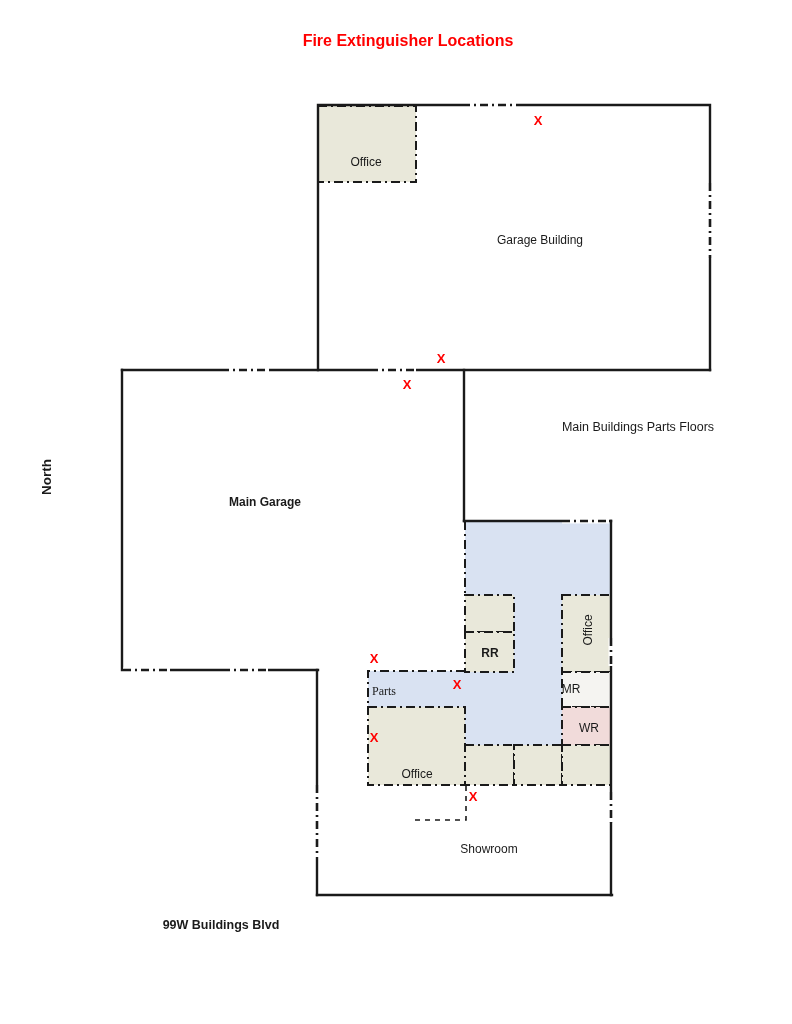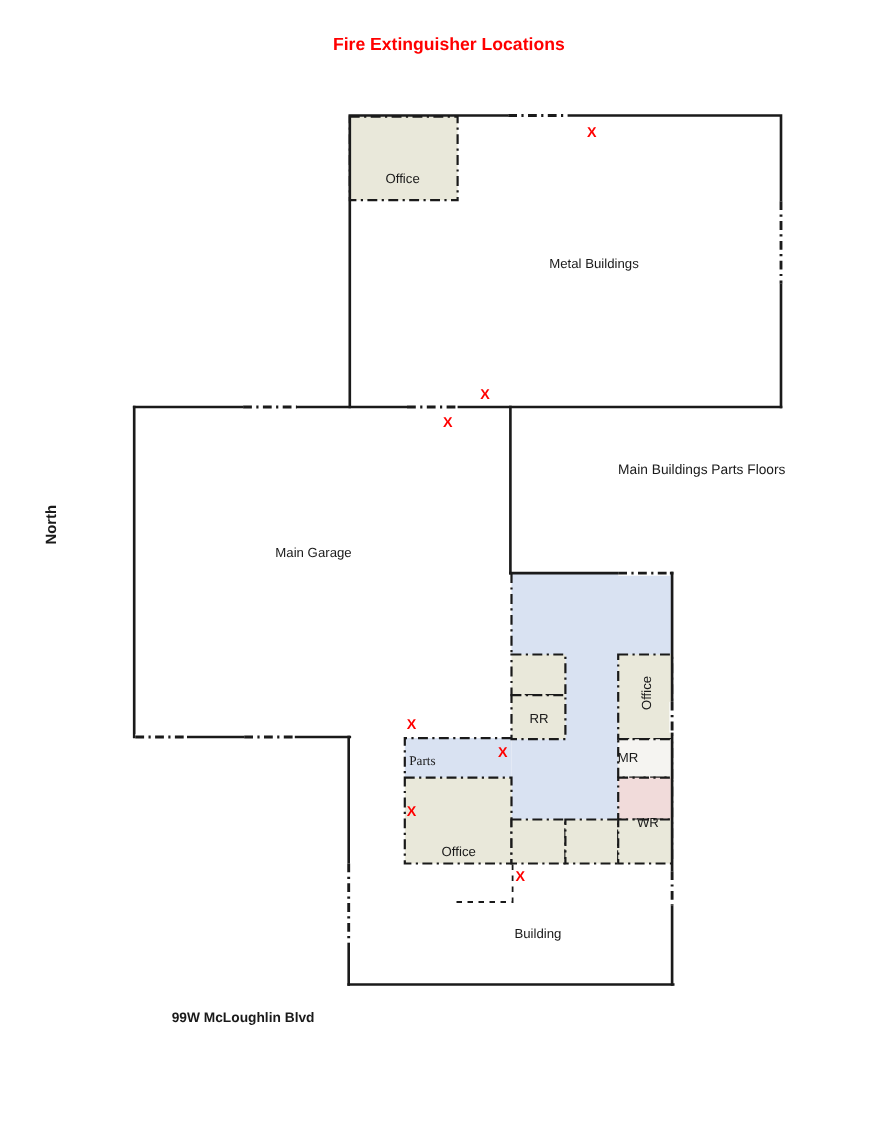--- a/index.html
+++ b/index.html
@@ -88,32 +88,32 @@
       <path d="M123,670 H170"></path>
       <path d="M222,670 H268"></path>
       <path d="M562,521 H609"></path>
       <path d="M611,638 V666"></path>
       <path d="M611,792 V823"></path>
       <path d="M317,785 V857"></path>
     </g>
   </svg>
 
   <div class="lbl" style="left:366px;top:162px;">Office</div>
-  <div class="lbl" style="left:540px;top:240px;">Metal Buildings</div>
+  <div class="lbl" style="left:540px;top:240px;">Garage Building</div>
   <div class="lbl" style="left:638px;top:427px;font-size:12.5px;">Main Buildings Parts Floors</div>
-  <div class="lbl" style="left:285px;top:502px;">Main Garage</div>
+  <div class="lbl" style="left:265px;top:502px;font-weight:bold;">Main Garage</div>
   <div class="lbl rot bold" style="left:47px;top:477px;font-size:13.5px;">North</div>
-  <div class="lbl" style="left:490px;top:653px;">RR</div>
+  <div class="lbl" style="left:490px;top:653px;font-weight:bold;">RR</div>
   <div class="lbl rot" style="left:588px;top:630px;">Office</div>
   <div class="lbl" style="left:384px;top:691px;font-family:Liberation Serif, serif;">Parts</div>
   <div class="lbl" style="left:571px;top:689px;">MR</div>
-  <div class="lbl" style="left:589px;top:728px;margin-top:20px;">WR</div>
+  <div class="lbl" style="left:589px;top:728px;">WR</div>
   <div class="lbl" style="left:417px;top:774px;">Office</div>
-  <div class="lbl" style="left:489px;top:849px;">Building</div>
-  <div class="lbl bold" style="left:221px;top:925px;font-size:12.5px;">99W McLoughlin Blvd</div>
+  <div class="lbl" style="left:489px;top:849px;">Showroom</div>
+  <div class="lbl bold" style="left:221px;top:925px;font-size:12.5px;">99W Buildings Blvd</div>
 
   <div id="marks-layer">
       <div class="xmark" style="left: 538px; top: 120px; color: rgb(255, 0, 0);">X</div>
       <div class="xmark" style="left: 441px; top: 358px; color: rgb(255, 0, 0);">X</div>
       <div class="xmark" style="left: 407px; top: 384px; color: rgb(255, 0, 0);">X</div>
       <div class="xmark" style="left: 374px; top: 658px; color: rgb(255, 0, 0);">X</div>
       <div class="xmark" style="left: 457px; top: 684px; color: rgb(255, 0, 0);">X</div>
       <div class="xmark" style="left: 374px; top: 737px; color: rgb(255, 0, 0);">X</div>
       <div class="xmark" style="left: 473px; top: 796px; color: rgb(255, 0, 0);">X</div>
     </div>

